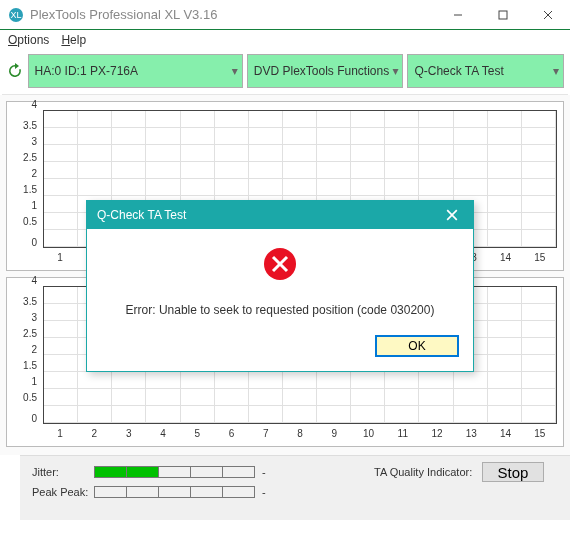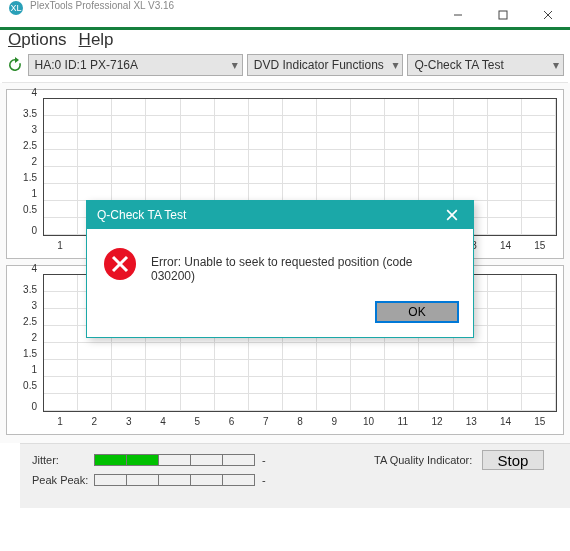--- a/index.html
+++ b/index.html
@@ -1,32 +1,32 @@
 <!DOCTYPE html>
 <html><head>
 <meta charset="utf-8">
 <style>
   * { box-sizing: border-box; margin: 0; padding: 0; }
   body { font-family: "Segoe UI", Tahoma, sans-serif; font-size: 11px; background: #fff; width: 570px; height: 551px; overflow: hidden; position: relative; }
   
-  .titlebar { height: 30px; display: flex; align-items: flex-start; padding: 0 0 0 8px; background: #fff; border-bottom: 3px solid #15803d; }
+  .titlebar { height: 30px; display: flex; align-items: center; padding: 0 0 0 8px; background: #fff; border-bottom: 1px solid #15803d; }
   .titlebar .app-icon { width: 16px; height: 16px; margin-right: 6px; }
   .titlebar .app-icon svg { width:16px; height:16px; }
-  .titlebar .title { font-size: 10px; color: #888; flex: 0 0 auto; }
+  .titlebar .title { font-size: 13px; color: #888; flex: 0 0 auto; }
   .titlebar .spacer { flex: 1; }
   .win-btn { width: 45px; height: 30px; display:flex; align-items:center; justify-content:center; color:#666; }
   .win-btn svg { width:10px; height:10px; }
   
-  .menubar { height: 20px; display:flex; align-items:center; padding: 0 8px; gap: 12px; color:#333; font-size:17px; }
+  .menubar { height: 20px; display:flex; align-items:center; padding: 0 8px; gap: 12px; color:#333; font-size:12px; }
   .menubar span u { text-decoration: underline; }
   
   .toolbar-row { display:flex; align-items:center; gap:4px; padding: 4px 6px 6px 6px; }
   .reload-ico { width:18px; height:18px; display:flex; align-items:center; justify-content:center; }
   .reload-ico svg { width:16px; height:16px; }
-  .combo { height:22px; background:#e5e5e5; border:1px solid #adadad; display:flex; align-items:center; padding:0 4px 0 6px; font-size:12px; color:#333; }
+  .combo { height:34px; background:#86efac; border:1px solid #adadad; display:flex; align-items:center; padding:0 4px 0 6px; font-size:12px; color:#333; }
   .combo.device { width:220px; }
   .combo.func  { width:160px; }
   .combo.test  { width:160px; }
   .combo .chev { margin-left:auto; color:#666; }
   
   .hr-top { height:1px; background:#e5e5e5; margin:0 2px; }
   
   .charts-area { background:#fafafa; padding:6px 6px 2px 6px; }
   .chart-box { background:#fff; border:1px solid #bbb; position:relative; height:170px; margin-bottom:6px; }
   .chart-inner { position:absolute; left:36px; right:6px; top:8px; bottom:22px; border:1px solid #444; background:repeating-linear-gradient(to right, transparent, transparent calc(100%/15 - 1px), #e0e0e0 calc(100%/15 - 1px), #e0e0e0 calc(100%/15)), repeating-linear-gradient(to bottom, transparent, transparent calc(100%/8 - 1px), #e0e0e0 calc(100%/8 - 1px), #e0e0e0 calc(100%/8)); }
@@ -49,26 +49,26 @@
   .ta-val { color:#333; }
   .stop-btn-wrap { position:absolute; right:14px; }
   .stop-btn { width:62px; height:20px; font-size:15px; border:1px solid #adadad; background:#e1e1e1; }
   
   
   .modal-backdrop { position:absolute; inset:0; pointer-events:none; }
   .modal { position:absolute; left:86px; top:200px; width:388px; border:1px solid #1ba8a8; background:#fff; box-shadow:3px 3px 8px rgba(0,0,0,.2); pointer-events:auto; }
   .modal-title { height:28px; background:#1ba8a8; color:#fff; display:flex; align-items:center; padding:0 6px 0 10px; font-size:12px; }
   .modal-title .spacer{flex:1;}
   .modal-title .close{ width:30px; height:22px; display:flex; align-items:center; justify-content:center;}
-  .modal-body { padding:18px 16px 14px 16px; display:flex; align-items:flex-end; gap:14px;}
+  .modal-body { padding:18px 16px 14px 16px; display:flex; align-items:center; gap:14px;flex-direction:column;}
   .err-icon-wrap{flex:0 0 auto;}
   .err-icon-wrap svg{width:34px;height:34px;}
   .modal-msg { font-size:12px; color:#333; padding-top:6px; }
   .modal-foot { padding:4px 14px 14px 0; display:flex; justify-content:flex-end; }
-  .ok-btn { width:84px; height:22px; border:2px solid #0078d7; background:#a3a3a3; font-size:12px; }
+  .ok-btn { width:84px; height:22px; border:2px solid #0078d7; background:#fef9c3; font-size:12px; }
 </style>
 </head>
 <body>
 
 <div class="titlebar">
   <span class="app-icon">
     <svg viewBox="0 0 16 16">
         <circle cx="8" cy="8" r="7" fill="#2aa0b8"></circle>
         <text x="8" y="11" text-anchor="middle" font-size="9" fill="#fff" font-family="Arial">XL</text>
       </svg>
@@ -102,21 +102,21 @@
   <span class="reload-ico">
     <svg viewBox="0 0 16 16">
         <path d="M8 2a6 6 0 1 0 5.6 3.9l-1.5.6A4.4 4.4 0 1 1 8 3.6V6l4-3-4-3v2z" fill="#2a8a2a"></path>
       </svg>
   </span>
   <div class="combo device">
     <span>HA:0 ID:1  PX-716A</span>
     <span class="chev">▾</span>
   </div>
   <div class="combo func">
-    <span>DVD Indicator Functions</span>
+    <span>DVD PlexTools Functions</span>
     <span class="chev">▾</span>
   </div>
   <div class="combo test">
     <span>Q-Check TA Test</span>
     <span class="chev">▾</span>
   </div>
 </div>
 <div class="hr-top"></div>
 
 <div class="charts-area">

